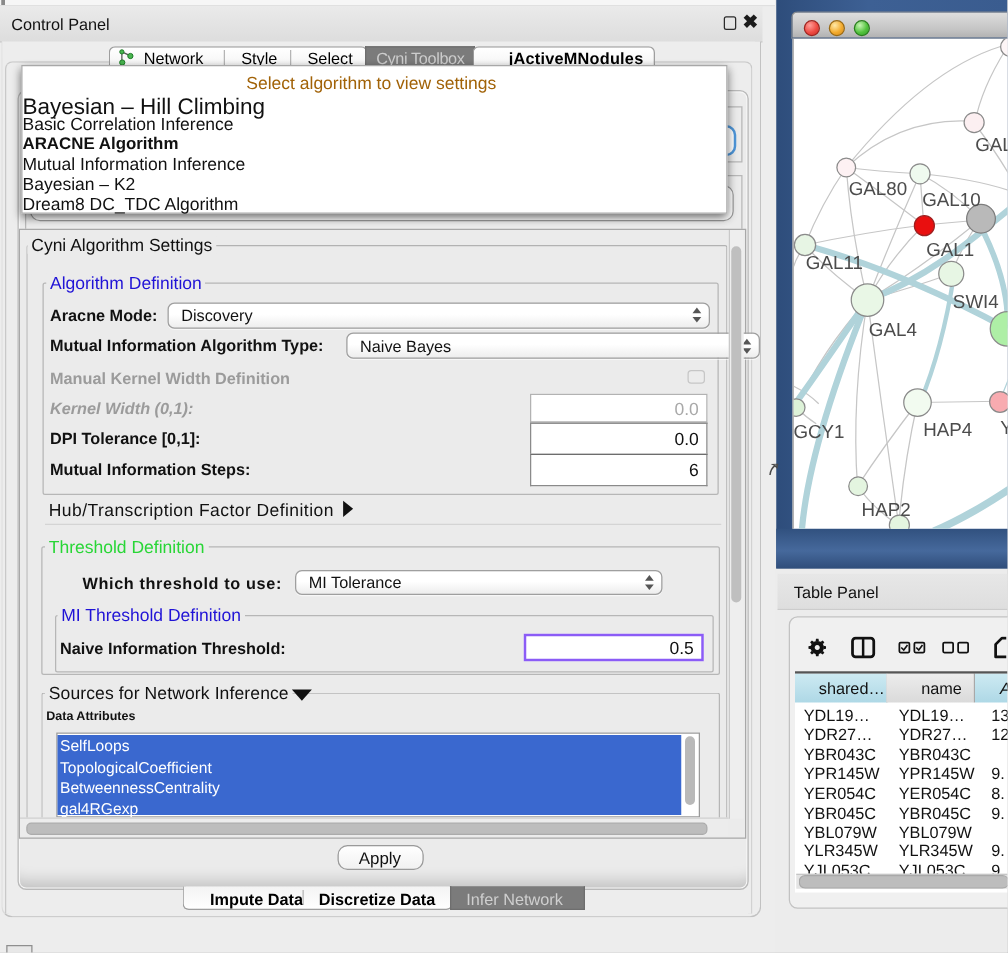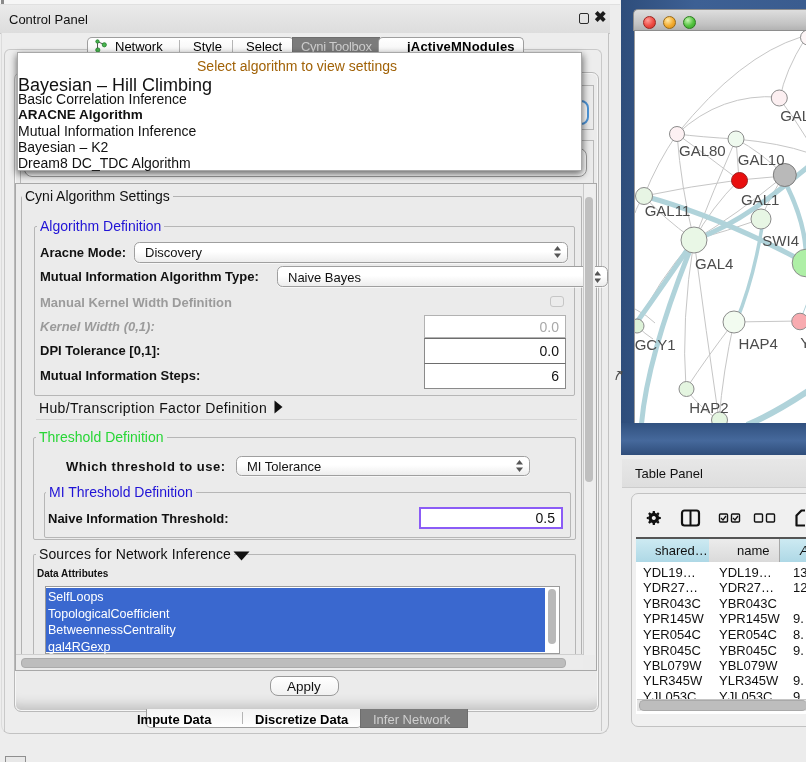--- a/index.html
+++ b/index.html
@@ -138,21 +138,21 @@
 
 <div class="abs" style="left:583px;top:184px;width:11px;height:471px;background:#eeeeee;border-left:1px solid #c9c9c9;"></div>
 <div class="abs" style="left:585px;top:197px;width:8px;height:285px;background:#bfbfbf;border-radius:4px;"></div>
 <div class="abs" style="left:16px;top:654px;width:567px;height:14px;background:#ececec;border-top:1px solid #cfcfcf;"></div>
 <div class="abs" style="left:21px;top:657.5px;width:543px;height:8px;background:#bdbdbd;border:1px solid #ababab;border-radius:4px;"></div>
 
 <div class="abs" style="left:270px;top:676px;width:67px;height:18px;background:linear-gradient(#ffffff,#f1f1f1);border:1px solid #9a9a9a;border-radius:8px;"></div>
 <div class="lbl" style="left:287px;top:678.5px;font-size:13.5px;color:#111;">Apply</div>
 
 <div class="abs" style="left:145.5px;top:709px;width:214px;height:18px;background:linear-gradient(#f3f3f3,#ffffff);border:1px solid #9e9e9e;border-top:none;border-radius:0 0 5px 5px;"></div>
-<div class="lbl bold" style="left:137px;top:711.5px;font-size:13px;color:#000;">Impute Data</div>
+<div class="lbl bold" style="left:168px;top:711.5px;font-size:13px;color:#000;">Impute Data</div>
 <div class="abs" style="left:242px;top:712px;width:1px;height:12px;background:#b5b5b5;"></div>
 <div class="lbl bold" style="left:255px;top:711.5px;font-size:13px;color:#000;">Discretize Data</div>
 <div class="abs" style="left:360px;top:709px;width:106px;height:18px;background:#7b7b7b;border:1px solid #6e6e6e;border-top:none;"></div>
 <div class="lbl" style="left:373px;top:711.5px;font-size:13px;color:#cfcfcf;">Infer Network</div>
 
 <div class="abs" style="left:5px;top:756px;width:19px;height:10px;border:1px solid #8f8f8f;background:#e8e8e8;"></div>
 
 <div class="abs" style="left:621px;top:0;width:185px;height:455px;background:linear-gradient(90deg,#2e4d7b,#3d6094 40%,#3a5c8f);"></div>
 <div class="abs" style="left:621px;top:423px;width:185px;height:32px;background:linear-gradient(#31517f,#46699c 55%,#2f4d7a);"></div>
 

